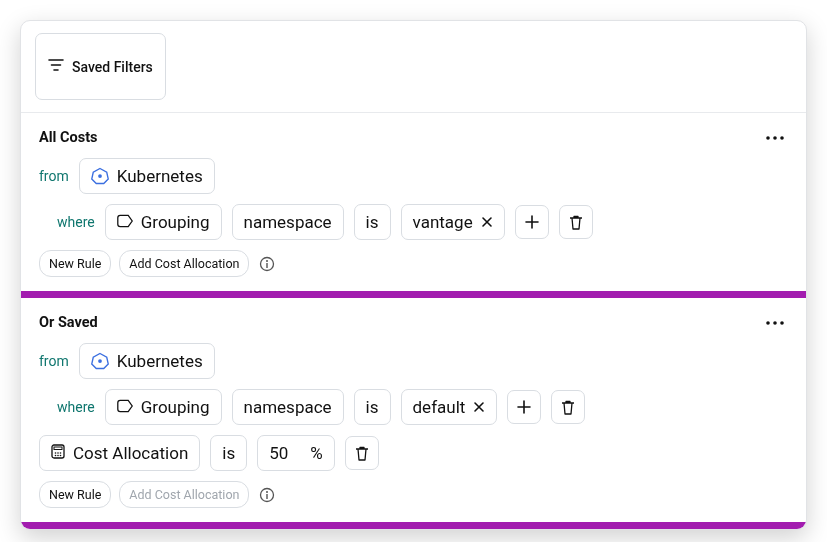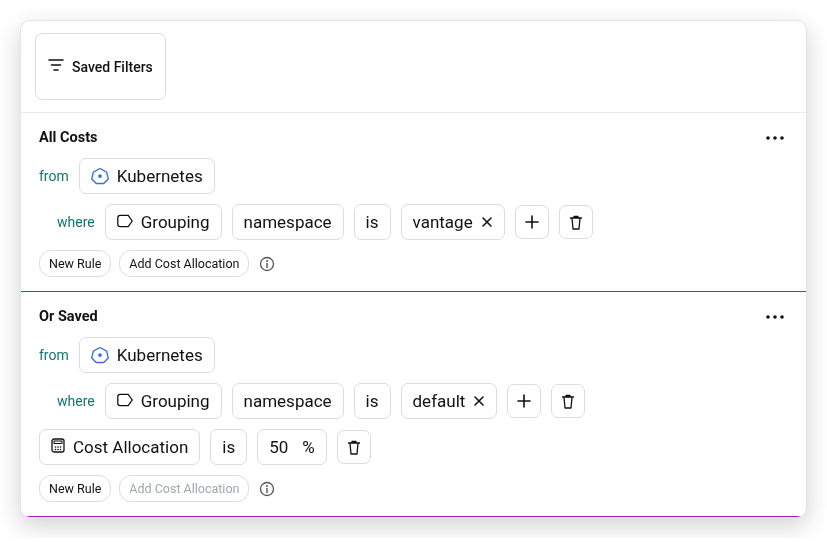--- a/index.html
+++ b/index.html
@@ -29,21 +29,21 @@
     border: 1px solid #d9dde2;
     border-radius: 7px;
     padding: 24px 12px;
     font-size: 14px;
     font-weight: 500;
     cursor: pointer;
     background: #fff;
   }
   .section {
     padding: 16px 18px 14px 18px;
-    border-bottom: 1px solid #a21caf;
+    border-bottom: 7px solid #a21caf;
   }
   .section-header {
     display: flex;
     align-items: center;
     justify-content: space-between;
     margin-bottom: 12px;
   }
   .section-title {
     font-size: 14.5px;
     font-weight: 700;
@@ -295,21 +295,21 @@
               <circle cx="4.5" cy="11.5" r="0.8" fill="#111"></circle>
               <circle cx="7" cy="11.5" r="0.8" fill="#111"></circle>
               <circle cx="9.5" cy="11.5" r="0.8" fill="#111"></circle>
             </svg>
         </span>
         <span>Cost Allocation</span>
       </div>
       <div class="chip">
         <span>is</span>
       </div>
-      <div class="chip" style="gap:14px;">
+      <div class="chip" style="gap:22px;">
         <span>50</span>
         <span>%</span>
       </div>
       <div class="icon-btn">
         <svg width="14" height="15" viewBox="0 0 14 15">
             <path d="M1 3h12M5 3V1.5h4V3M3 3l1 11h6l1-11" fill="none" stroke="#111" stroke-width="1.3" stroke-linejoin="round"></path>
           </svg>
       </div>
     </div>
 

